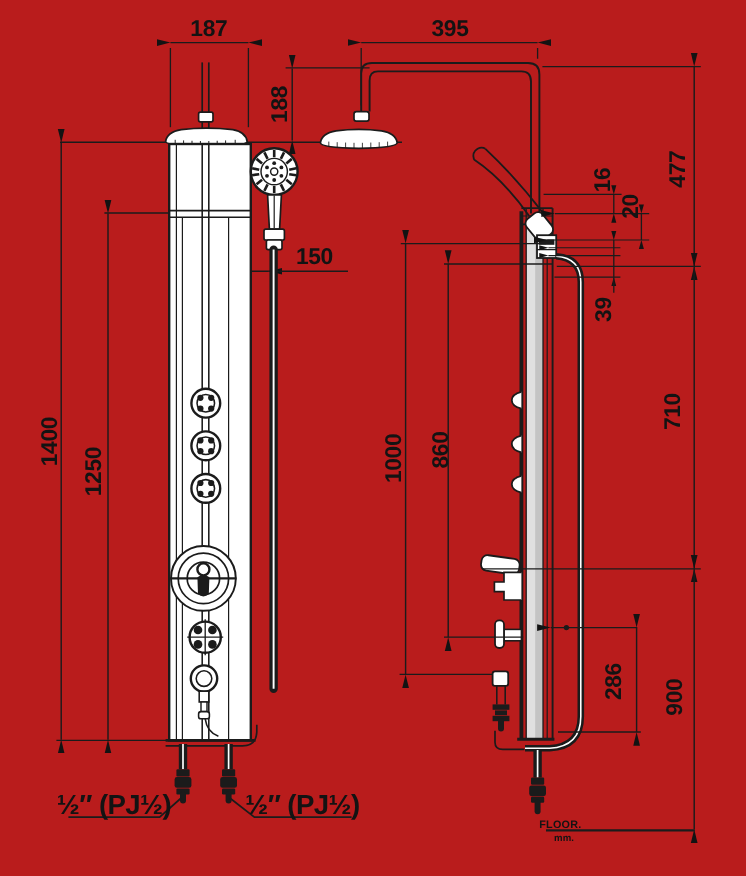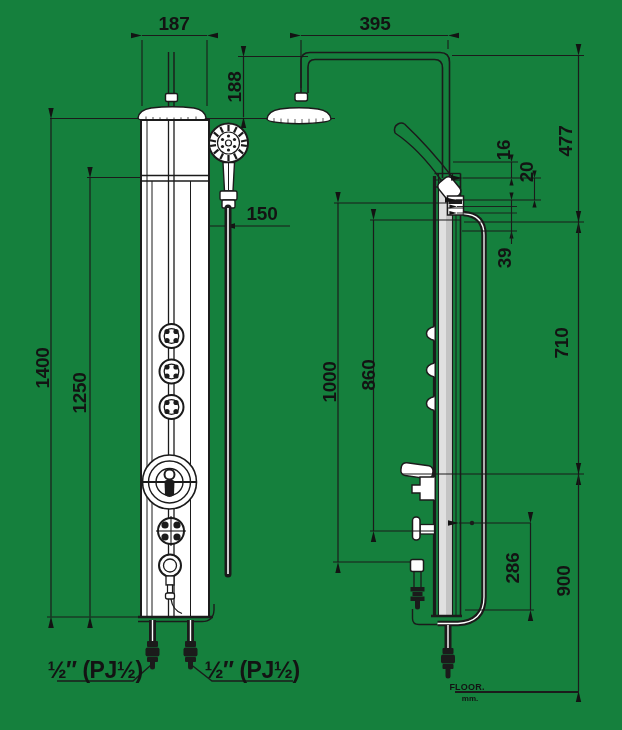--- a/index.html
+++ b/index.html
@@ -1,16 +1,16 @@
 <!DOCTYPE html>
 <html><head>
 <meta charset="utf-8">
 <style>
   html,body{margin:0;padding:0;background:#fff;}
-  .stage{position:relative;width:622px;height:730px;background:#15803d;overflow:hidden;
+  .stage{position:relative;width:622px;height:730px;background:#b91c1c;overflow:hidden;
          font-family:"Liberation Sans",sans-serif;}
   svg{display:block;}
   text{font-family:"Liberation Sans",sans-serif;font-weight:bold;fill:#131313;}
   .dimtxt{font-size:19px;letter-spacing:-0.3px;}
   .lbltxt{font-size:23px;letter-spacing:-0.5px;}
   .floortxt{font-size:9px;letter-spacing:0.2px;}
   .mmtxt{font-size:8px;}
 </style>
 </head>
 <body>

